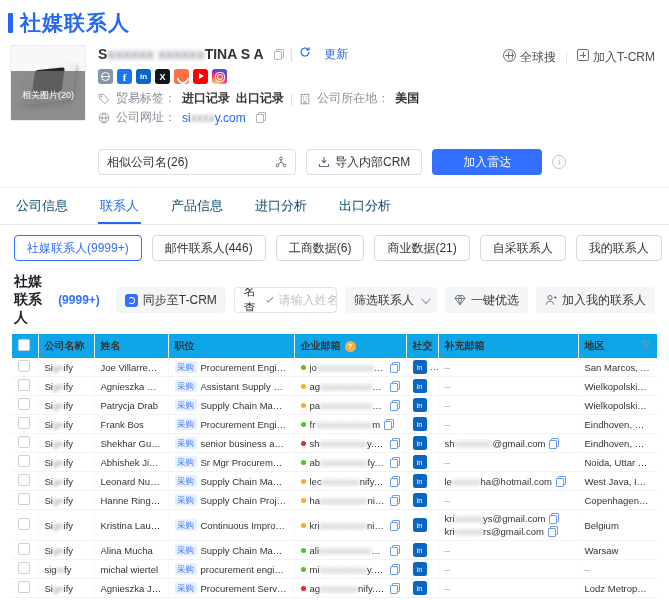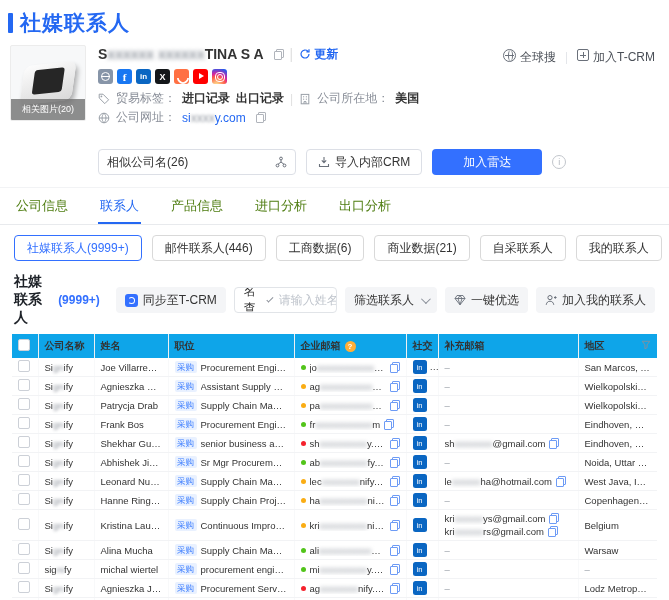--- a/index.html
+++ b/index.html
@@ -13,25 +13,25 @@
   .title-text{color:#2468f2;font-size:21px;font-weight:bold;letter-spacing:1px}
 
   
   .company-sec{display:flex;padding:4px 12px 8px 10px;position:relative}
   .thumb{width:76px;height:76px;border:1px solid #ececec;border-radius:2px;background:#f7f8f9;
     position:relative;display:flex;align-items:center;justify-content:center;overflow:hidden;flex:none}
   .fixture{width:52px;height:38px;background:linear-gradient(165deg,#fdfdfd,#d8d8d8);border-radius:7px;
     transform:rotate(-6deg) skewX(-14deg);box-shadow:3px 4px 5px rgba(0,0,0,.3);position:relative}
   .fixture::before{content:"";position:absolute;left:11px;right:11px;top:5px;bottom:9px;background:#262626;border-radius:3px}
   .thumb-label{position:absolute;left:0;right:0;bottom:0;background:rgba(110,110,110,.78);color:#fff;
-    font-size:9px;text-align:center;padding:4px 0}
+    font-size:9px;text-align:center;padding:18px 0}
   .company-info{flex:1;padding-left:12px;min-width:0}
   .company-name{display:flex;align-items:center;gap:6px;font-size:14px;font-weight:bold;height:18px}
   .vsep{color:#e0e0e0;font-weight:normal}
-  .update-link{display:inline-flex;align-items:center;gap:3px;color:#2468f2;font-size:12px;font-weight:bold;cursor:pointer}
+  .update-link{display:inline-flex;gap:13px;color:#2468f2;font-size:12px;font-weight:normal;cursor:pointer}
   .blur{filter:blur(2.2px);color:#8f959e;user-select:none}
   .blur.lite{filter:blur(1.8px)}
   .sns-row{display:flex;gap:4px;margin:6px 0 5px}
   .si{width:15px;height:15px;border-radius:3px;position:relative;display:inline-block;cursor:pointer}
   .si.web{background:#8795a8}
   .si.web::before{content:"";position:absolute;inset:3px;border:1px solid #fff;border-radius:50%}
   .si.web::after{content:"";position:absolute;left:3px;right:3px;top:7px;border-top:1px solid #fff}
   .si.facebook{background:#1877f2}
   .si.facebook::before{content:"f";position:absolute;left:0;right:0;top:1.5px;text-align:center;color:#fff;
     font:bold 11px "Liberation Serif",serif}
@@ -71,21 +71,21 @@
   .tr-sep{width:1px;height:12px;background:#e4e6ea}
   .globe-ico{width:13px;height:13px;border:1px solid #6a707a;border-radius:50%;position:relative;display:inline-block}
   .globe-ico::before{content:"";position:absolute;left:1px;right:1px;top:5px;border-top:1px solid #6a707a}
   .globe-ico::after{content:"";position:absolute;left:4px;top:0;bottom:0;width:3px;border:1px solid #6a707a;border-top:none;border-bottom:none;border-radius:50%}
   .tcrm-ico{width:12px;height:12px;border:1px solid #6a707a;border-radius:2px;position:relative;display:inline-block}
   .tcrm-ico::before{content:"";position:absolute;left:2px;right:2px;top:5px;border-top:1px solid #6a707a}
   .tcrm-ico::after{content:"";position:absolute;top:2px;bottom:2px;left:5px;border-left:1px solid #6a707a}
 
   
   .tabs{display:flex;gap:28px;padding:0 14px;border-bottom:1px solid #e8eaed;border-top:1px solid #f2f3f5;margin-top:4px}
-  .tab{padding:9px 2px 7px;font-size:13px;color:#4d7c0f;cursor:pointer;border-bottom:2px solid transparent}
+  .tab{padding:9px 2px 7px;font-size:13px;color:#0c4a6e;cursor:pointer;border-bottom:2px solid transparent}
   .tab.active{color:#2468f2;border-bottom-color:#2468f2}
 
   
   .pills{display:flex;gap:10px;align-items:center;padding:10px 14px 8px}
   .pill{height:26px;border:1px solid #d9d9d9;border-radius:4px;padding:0 12px;font-size:12px;color:#333;
     background:#fff;display:inline-flex;align-items:center;cursor:pointer;white-space:nowrap}
   .pill.active{color:#3370ff;border-color:#3370ff}
   .caret{display:inline-block;width:7px;height:7px;border-right:1.4px solid #8a8f99;border-bottom:1.4px solid #8a8f99;
     transform:rotate(45deg) translateY(-2px);margin-left:2px}
 

